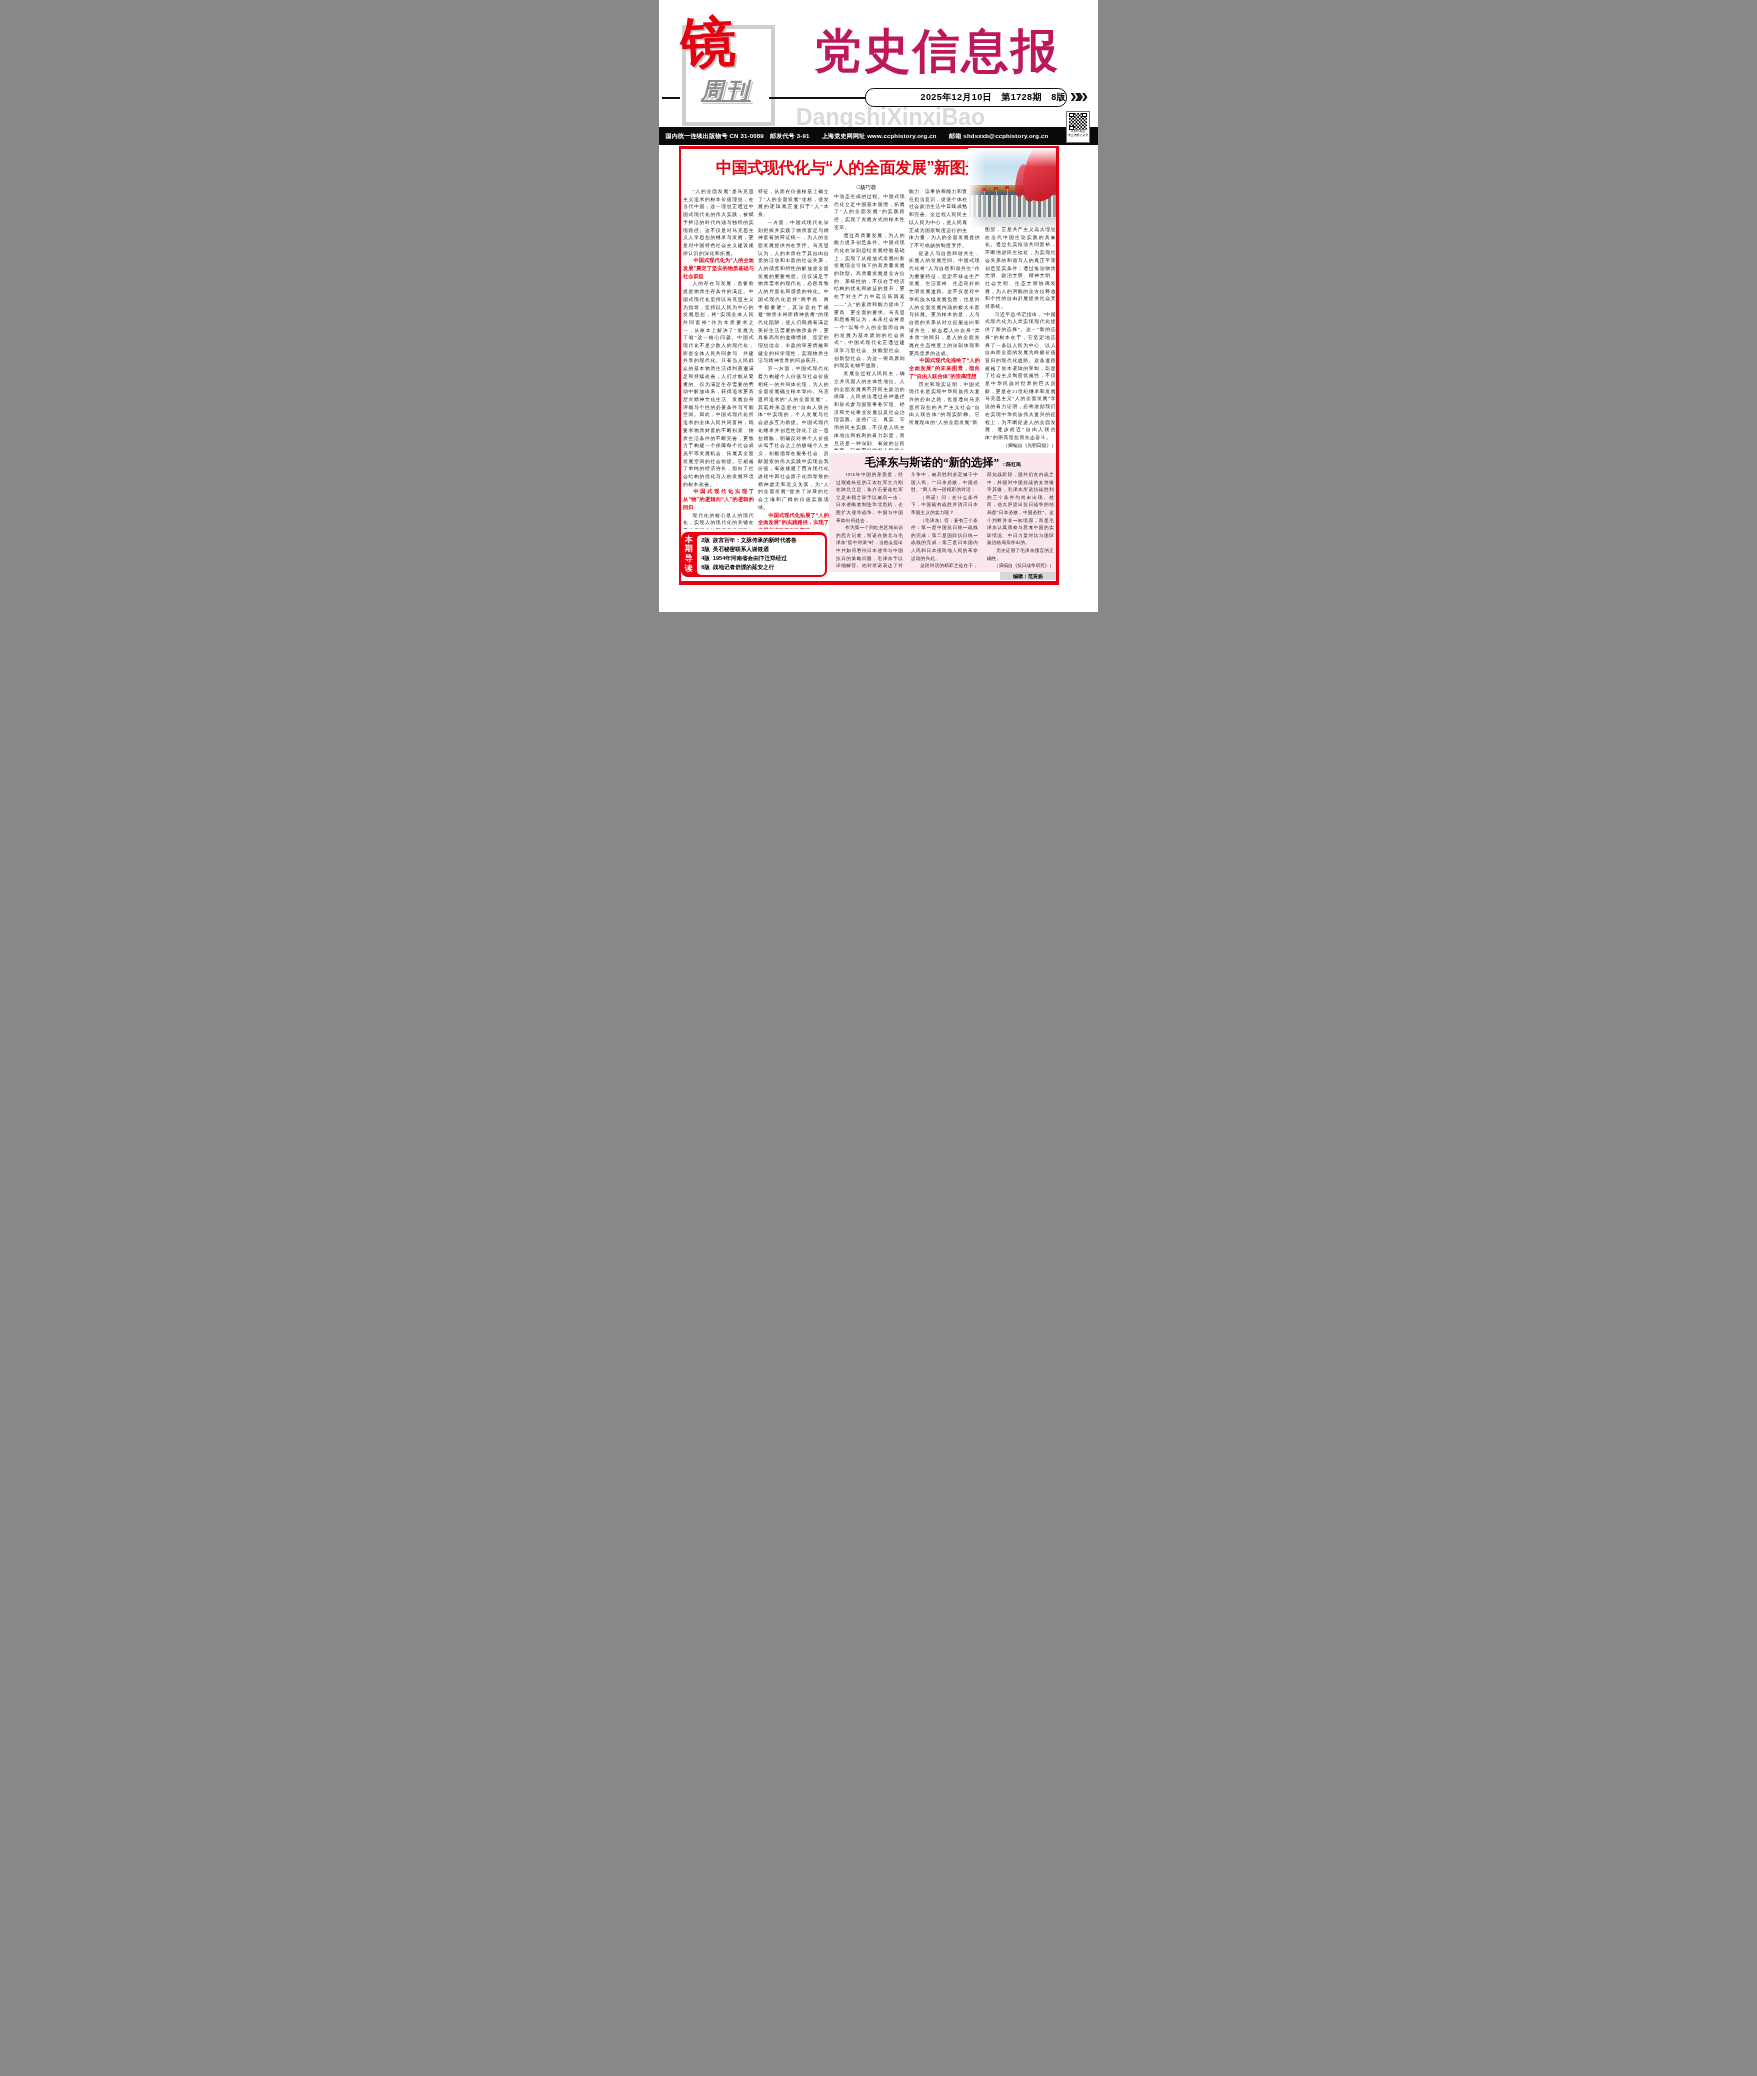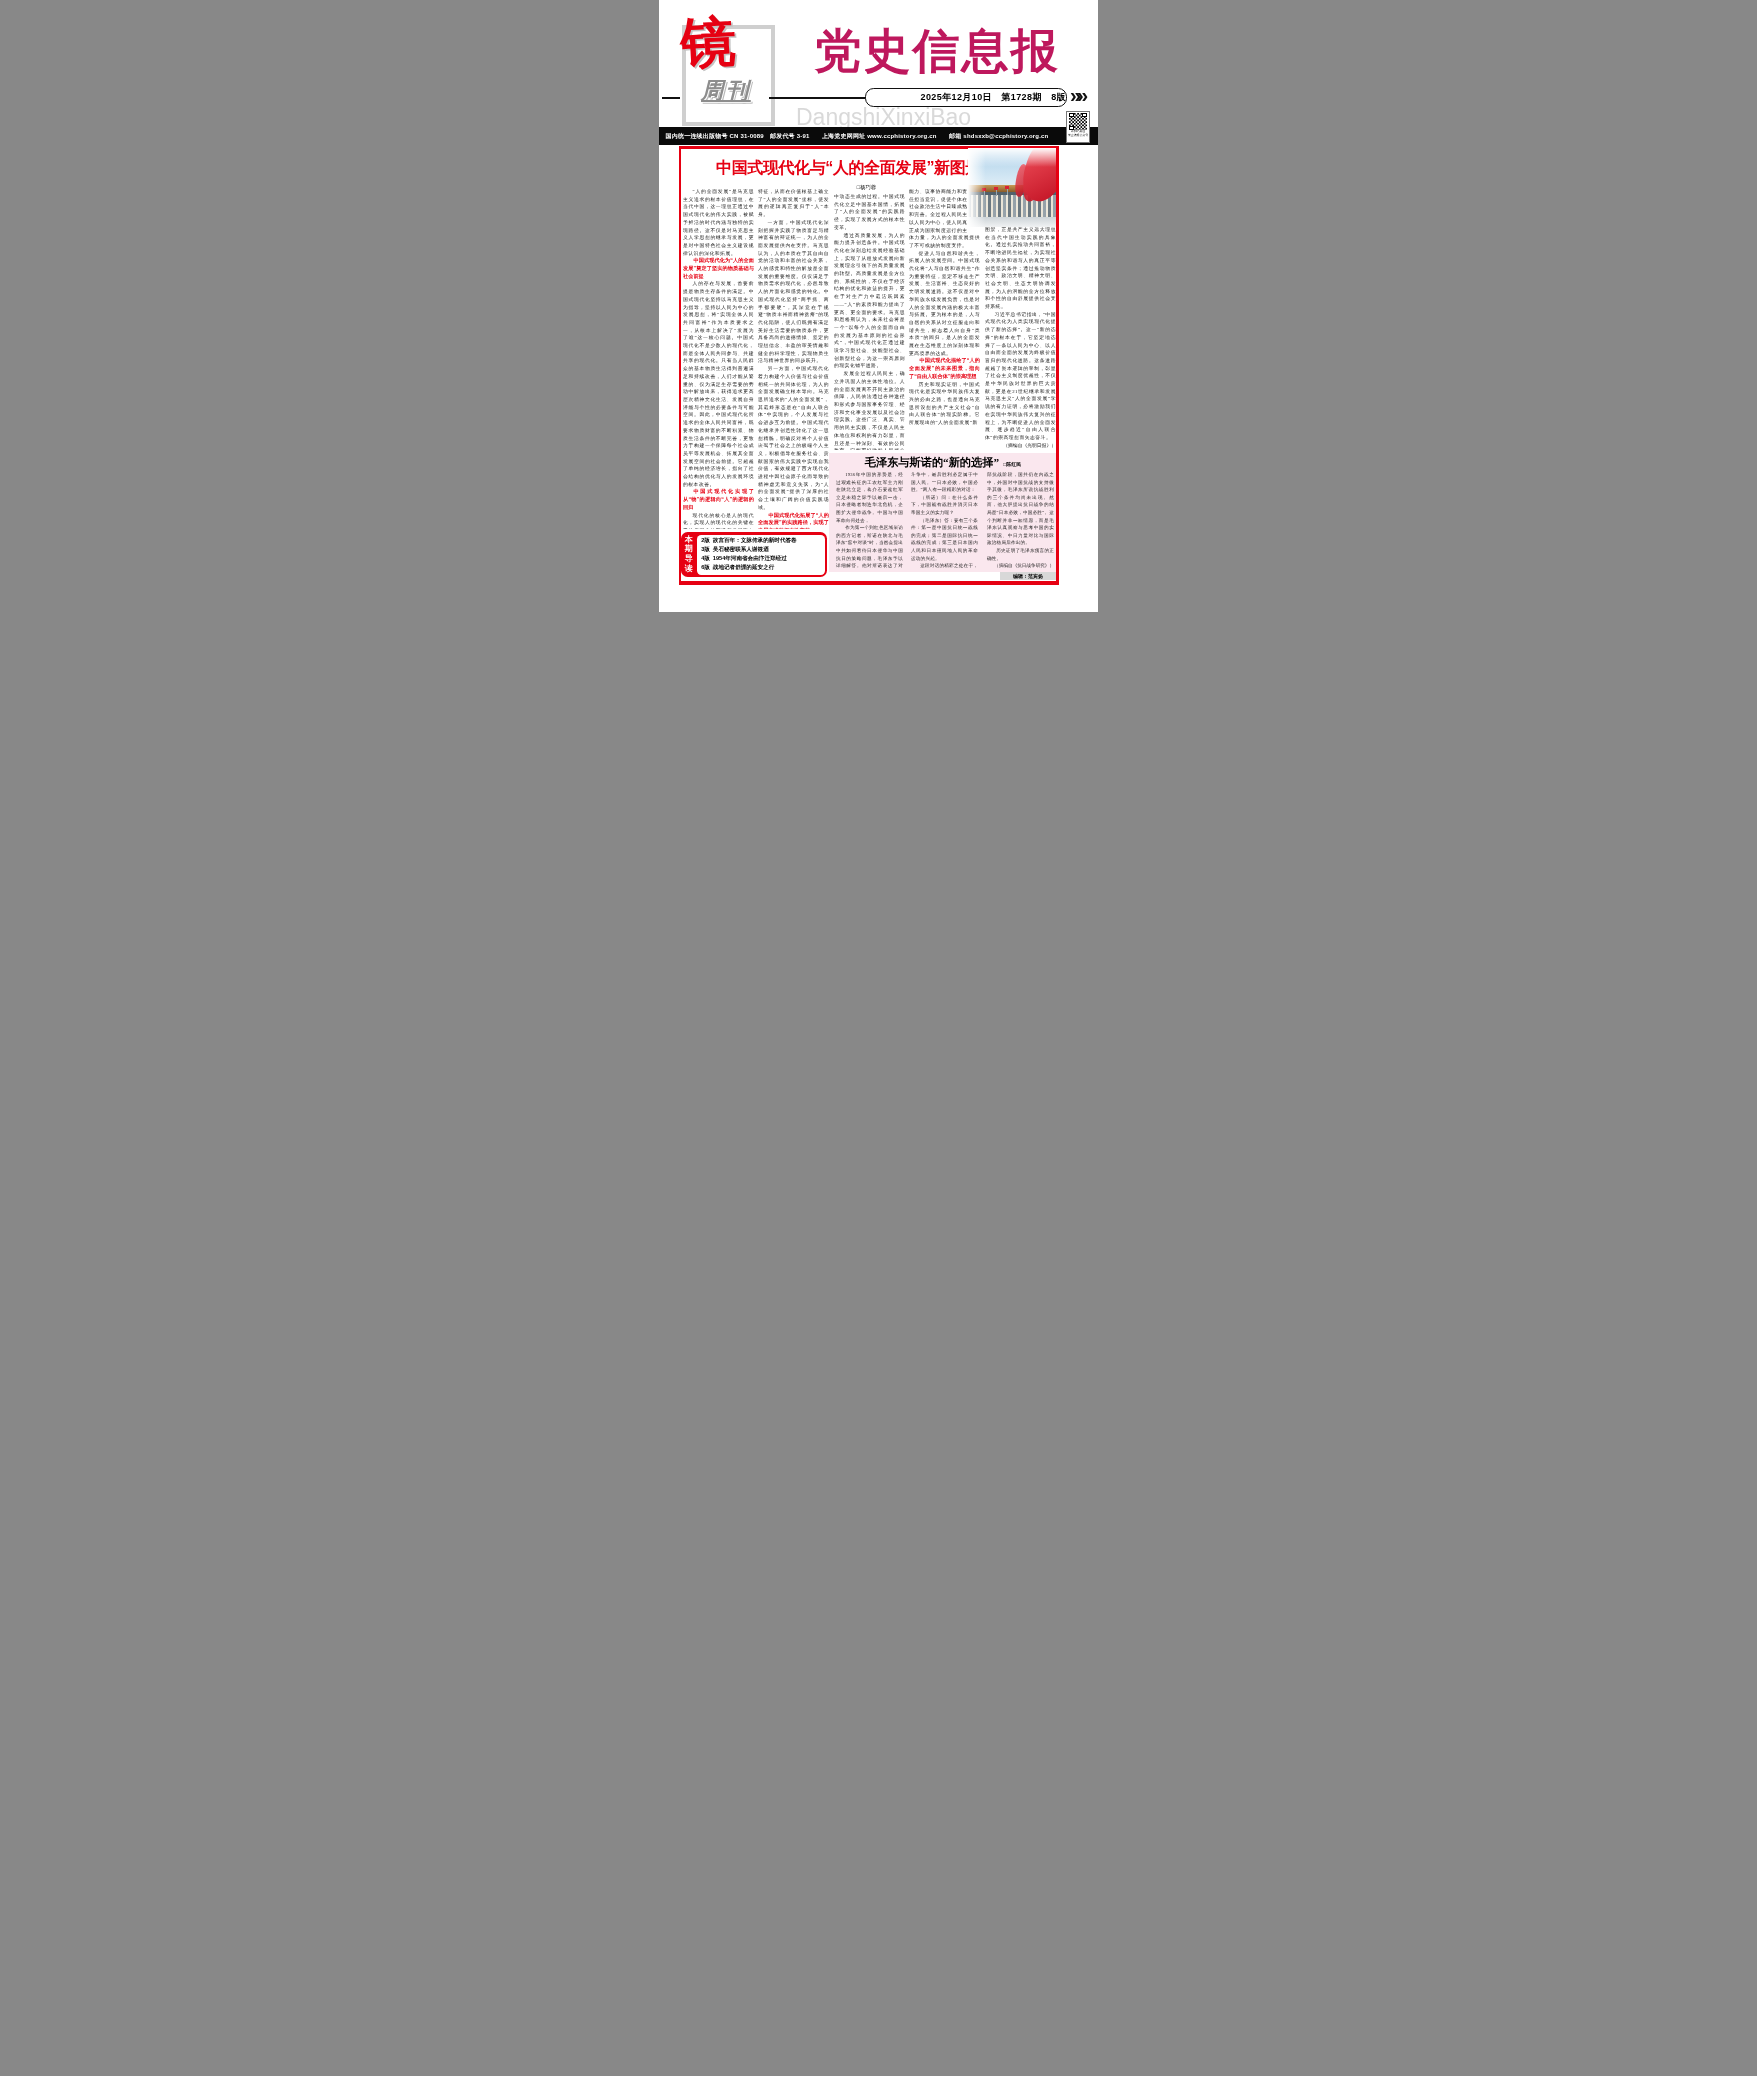--- a/index.html
+++ b/index.html
@@ -16,21 +16,21 @@
             text-shadow:0.8px 0.8px 0 #fff,1.7px 1.7px 0 #b9b9b9;z-index:3;text-decoration:underline;}
   .paper-title{position:absolute;left:147px;top:23px;width:262px;text-align:center;font-size:47px;line-height:1.2;
                font-weight:900;color:#be185d;letter-spacing:2.1px;font-family:"Liberation Serif","DejaVu Serif",serif;z-index:2;}
   .rule-a{position:absolute;left:3.3px;top:97px;width:18px;height:1.7px;background:#111;}
   .rule-b{position:absolute;left:110px;top:97px;width:97px;height:1.7px;background:#111;}
   .issue-box{position:absolute;left:206px;top:88px;width:200px;height:17px;border:1.2px solid #111;border-radius:8.7px;
              background:#fff;display:flex;align-items:center;justify-content:flex-end;z-index:2;
              font-family:"Liberation Sans","DejaVu Sans",sans-serif;font-weight:900;font-size:9px;letter-spacing:0.4px;color:#000;}
   .chevrons{position:absolute;left:411px;top:84px;font-size:20px;font-weight:900;color:#111;letter-spacing:-4.2px;
             font-family:"Liberation Sans","DejaVu Sans",sans-serif;z-index:2;}
-  .watermark{position:absolute;left:137px;top:106px;font-size:23px;line-height:1;font-weight:400;color:#d9d9d9;
+  .watermark{position:absolute;left:137px;top:106px;font-size:23px;line-height:1;font-weight:700;color:#d9d9d9;
              font-family:"Liberation Sans","DejaVu Sans",sans-serif;z-index:1;}
   .info-bar{position:absolute;left:0;top:127px;width:439px;height:18px;background:#0a0a0a;color:#fff;display:flex;
             align-items:center;padding-left:6.6px;box-sizing:border-box;z-index:2;
             font-family:"Liberation Sans","DejaVu Sans",sans-serif;font-weight:bold;font-size:6px;letter-spacing:0.2px;}
   .qr-box{position:absolute;left:407px;top:111px;width:24px;height:32px;background:#fff;border:0.4px solid #777;
           z-index:4;display:flex;flex-direction:column;align-items:center;padding-top:0.8px;box-sizing:border-box;}
   .qr{width:17.4px;height:17.4px;position:relative;background:
         conic-gradient(#000 25%,#fff 0 50%,#000 0 75%,#fff 0) 0 0/3.3px 3.3px;}
   .qr i{position:absolute;width:4.6px;height:4.6px;border:1px solid #000;background:#fff;box-sizing:border-box;}
   .qr i.f1{left:0;top:0}.qr i.f2{right:0;top:0}.qr i.f3{left:0;bottom:0}

